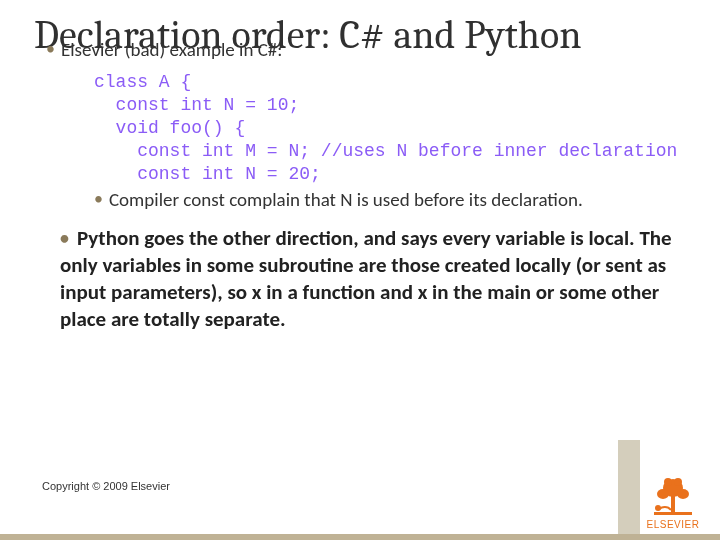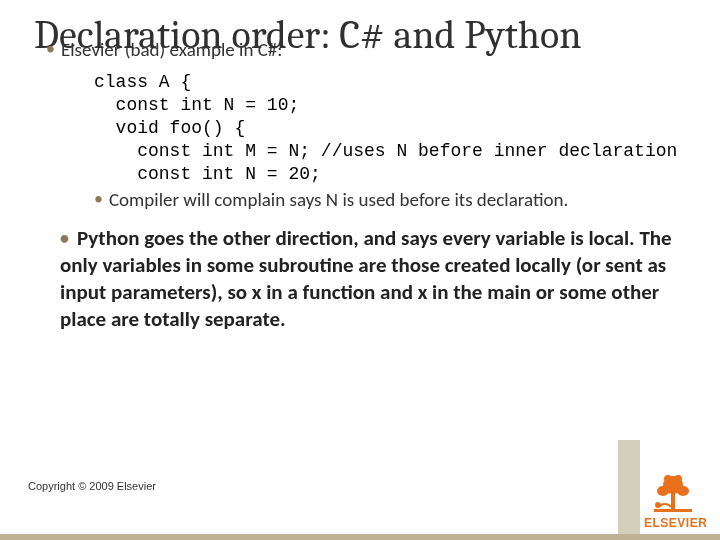--- a/index.html
+++ b/index.html
@@ -39,21 +39,21 @@
     margin-right: 6px;
     font-size: 18px;
     vertical-align: 1px;
   }
   .code-block {
     font-family: "Courier New", monospace;
     font-size: 18px;
     line-height: 1.28;
     white-space: pre;
     margin: 10px 0 2px 60px;
-    color: #000000;
+    color: #8b5cf6;
   }
   .sub-bullet {
     font-size: 19px;
     color: #333;
     margin-left: 60px;
     margin-top: 2px;
   }
   .sub-bullet .dot {
     color: #8a7a5a;
     margin-right: 6px;
@@ -68,21 +68,21 @@
     font-weight: bold;
   }
   .outer-bullet .dot {
     color: #8a7a5a;
     margin-right: 8px;
     font-size: 18px;
     vertical-align: 1px;
   }
   .copyright {
     position: absolute;
-    left: 28px;
+    left: 42px;
     bottom: 48px;
     font-size: 11px;
     font-family: Arial, sans-serif;
     color: #333;
   }
   
   .bottom-bar {
     position: absolute;
     left: 0;
     bottom: 0;
@@ -98,24 +98,24 @@
     text-align: center;
   }
   .logo-tree {
     width: 46px;
     height: 42px;
     margin: 0 auto 1px auto;
     position: relative;
   }
   .logo-word {
     font-family: Arial, sans-serif;
-    font-size: 12px;
+    font-size: 10px;
     letter-spacing: 0.5px;
     color: #e9711c;
-    font-weight: 700;
+    font-weight: 400;
   }
   .side-stripe {
     position: absolute;
     right: 80px;
     bottom: 6px;
     width: 22px;
     height: 94px;
     background: #b1a585;
     opacity: 0.55;
   }
@@ -131,21 +131,21 @@
     <span class="dot">•</span><span>Elsevier (bad) example in C#:</span>
   </div>
 
   <div class="code-block">class A {
   const int N = 10;
   void foo() {
     const int M = N; //uses N before inner declaration
     const int N = 20;</div>
 
   <div class="sub-bullet">
-    <span class="dot">•</span><span>Compiler will complain says N is used before its declaration.</span>
+    <span class="dot">•</span><span>Compiler const complain that N is used before its declaration.</span>
   </div>
 
   <div class="outer-bullet">
     <span class="dot">•</span><span>Python goes the other direction, and says every variable is local.  The only variables in some subroutine are those created locally (or sent as input parameters), so x in a function and x in the main or some other place are totally separate.</span>
   </div>
 
   <div class="copyright">Copyright © 2009 Elsevier</div>
 
   <div class="side-stripe"></div>
 

